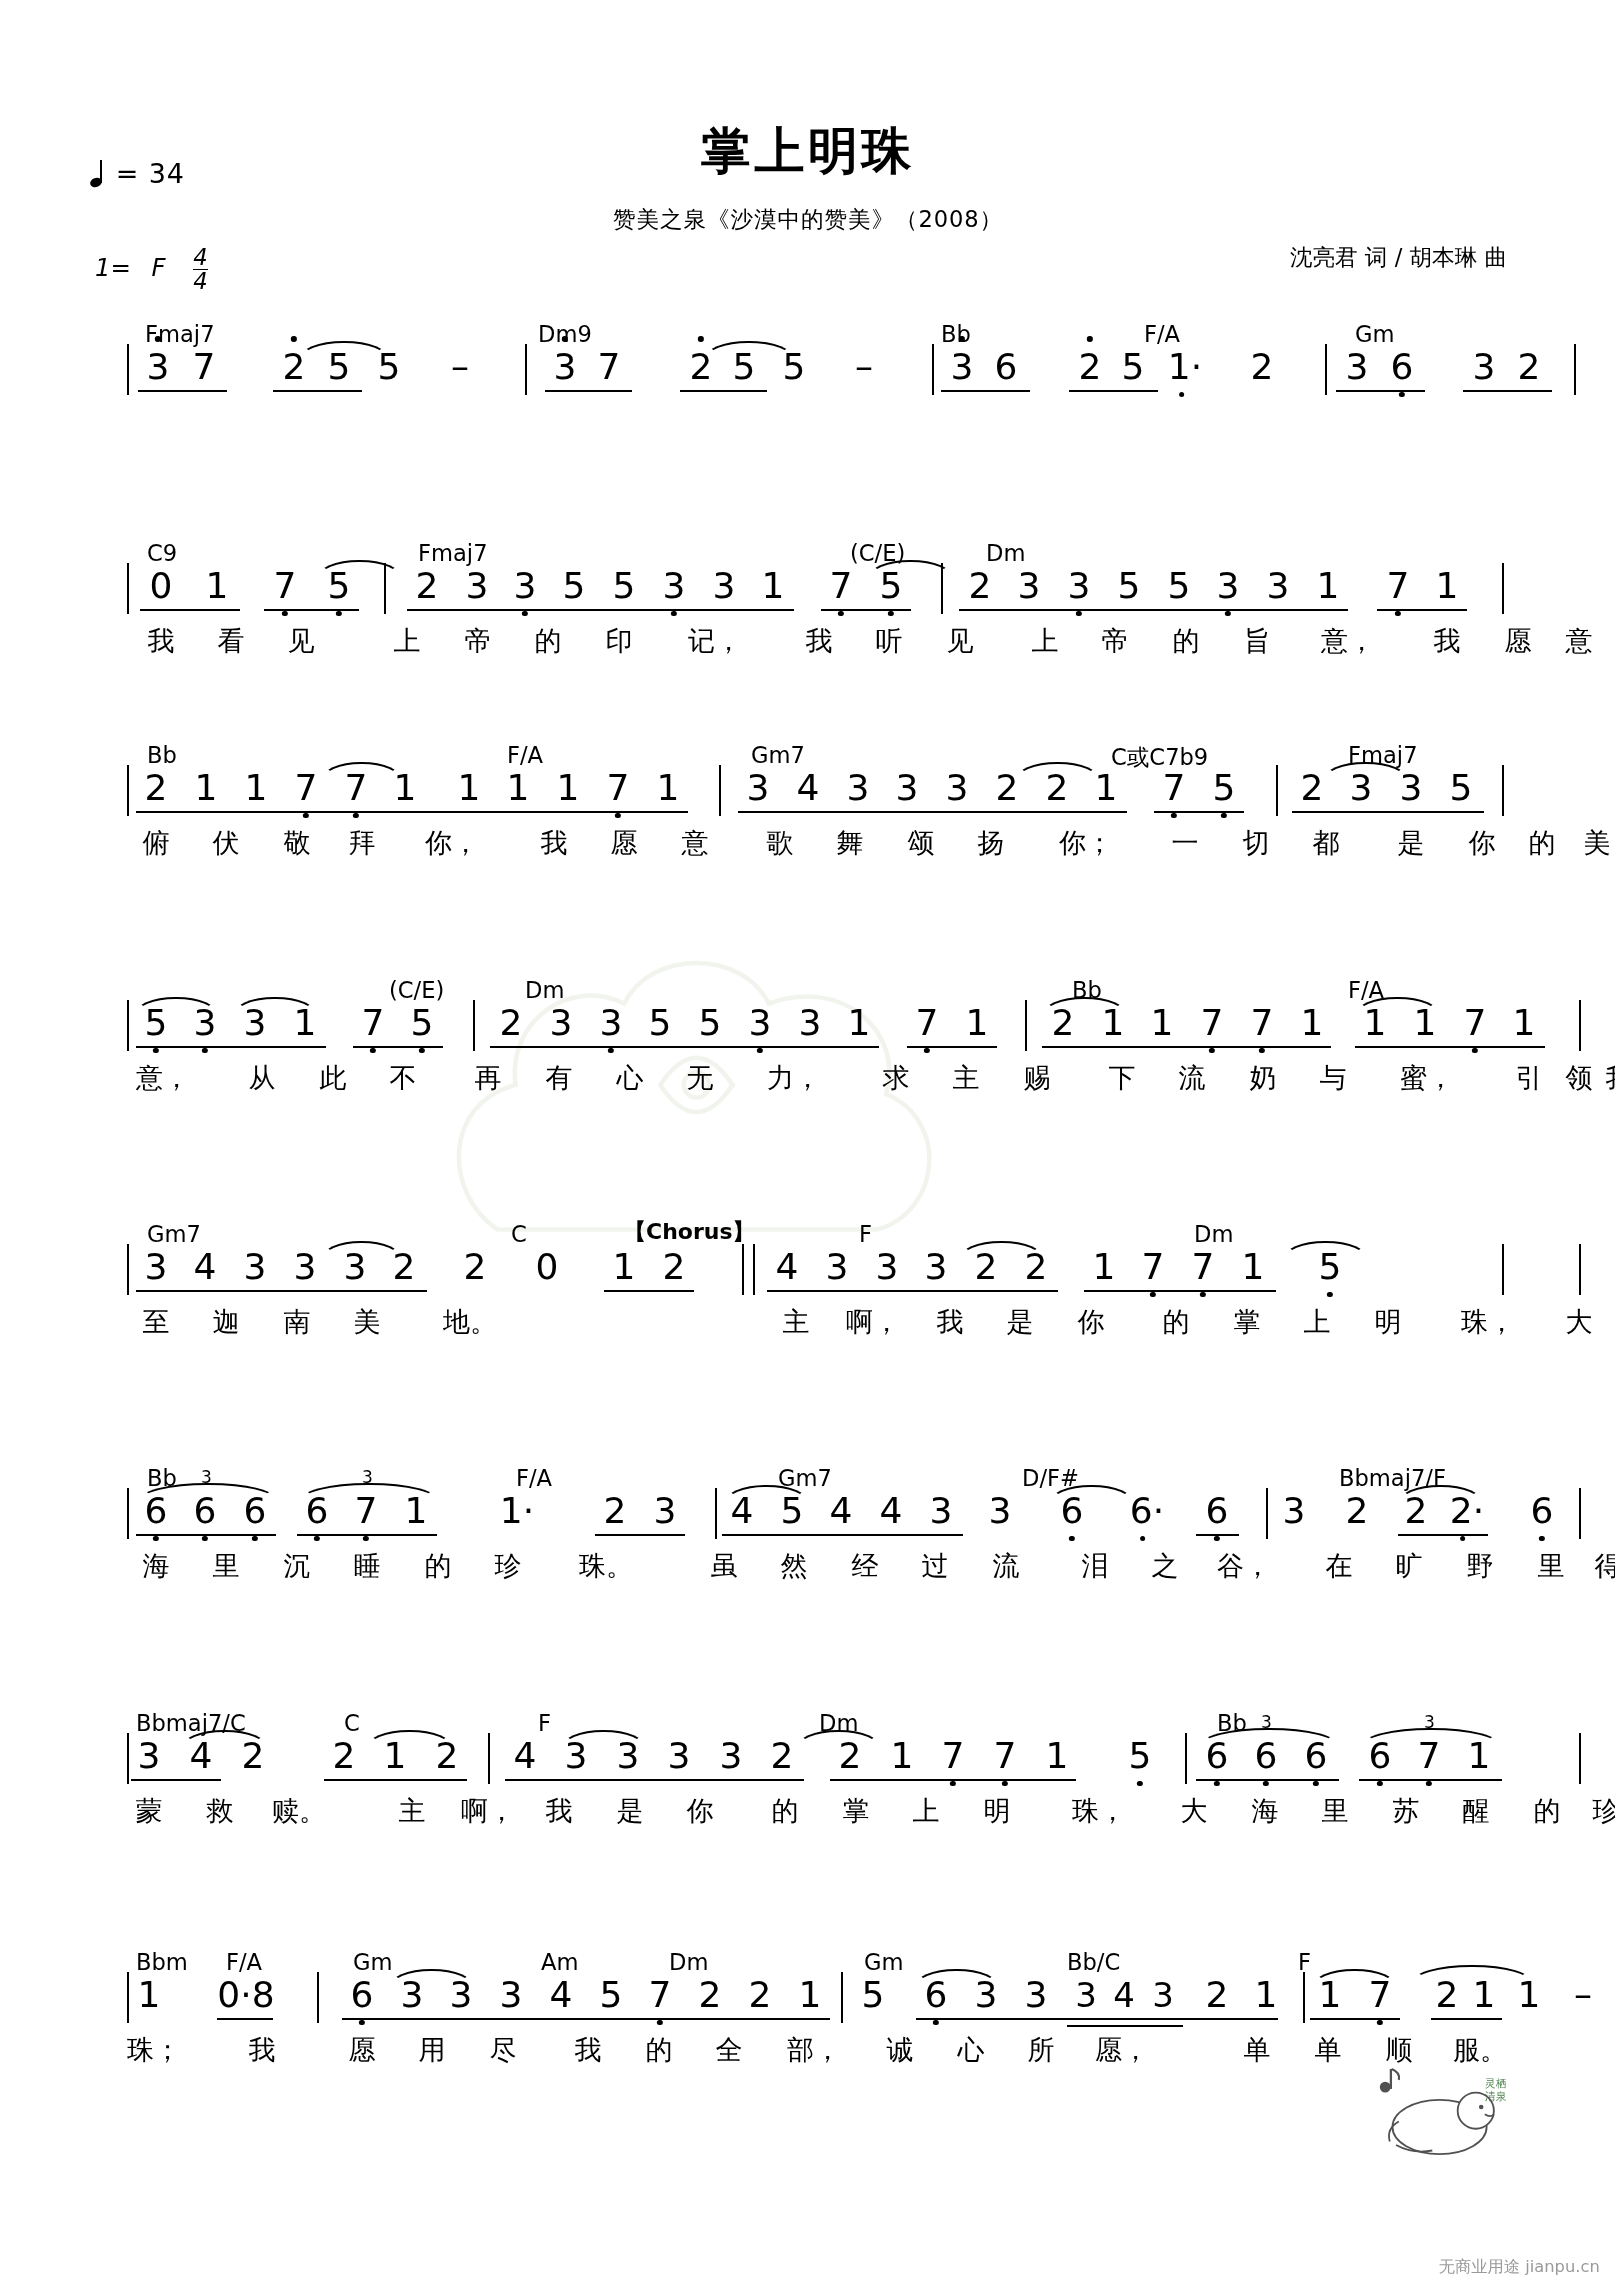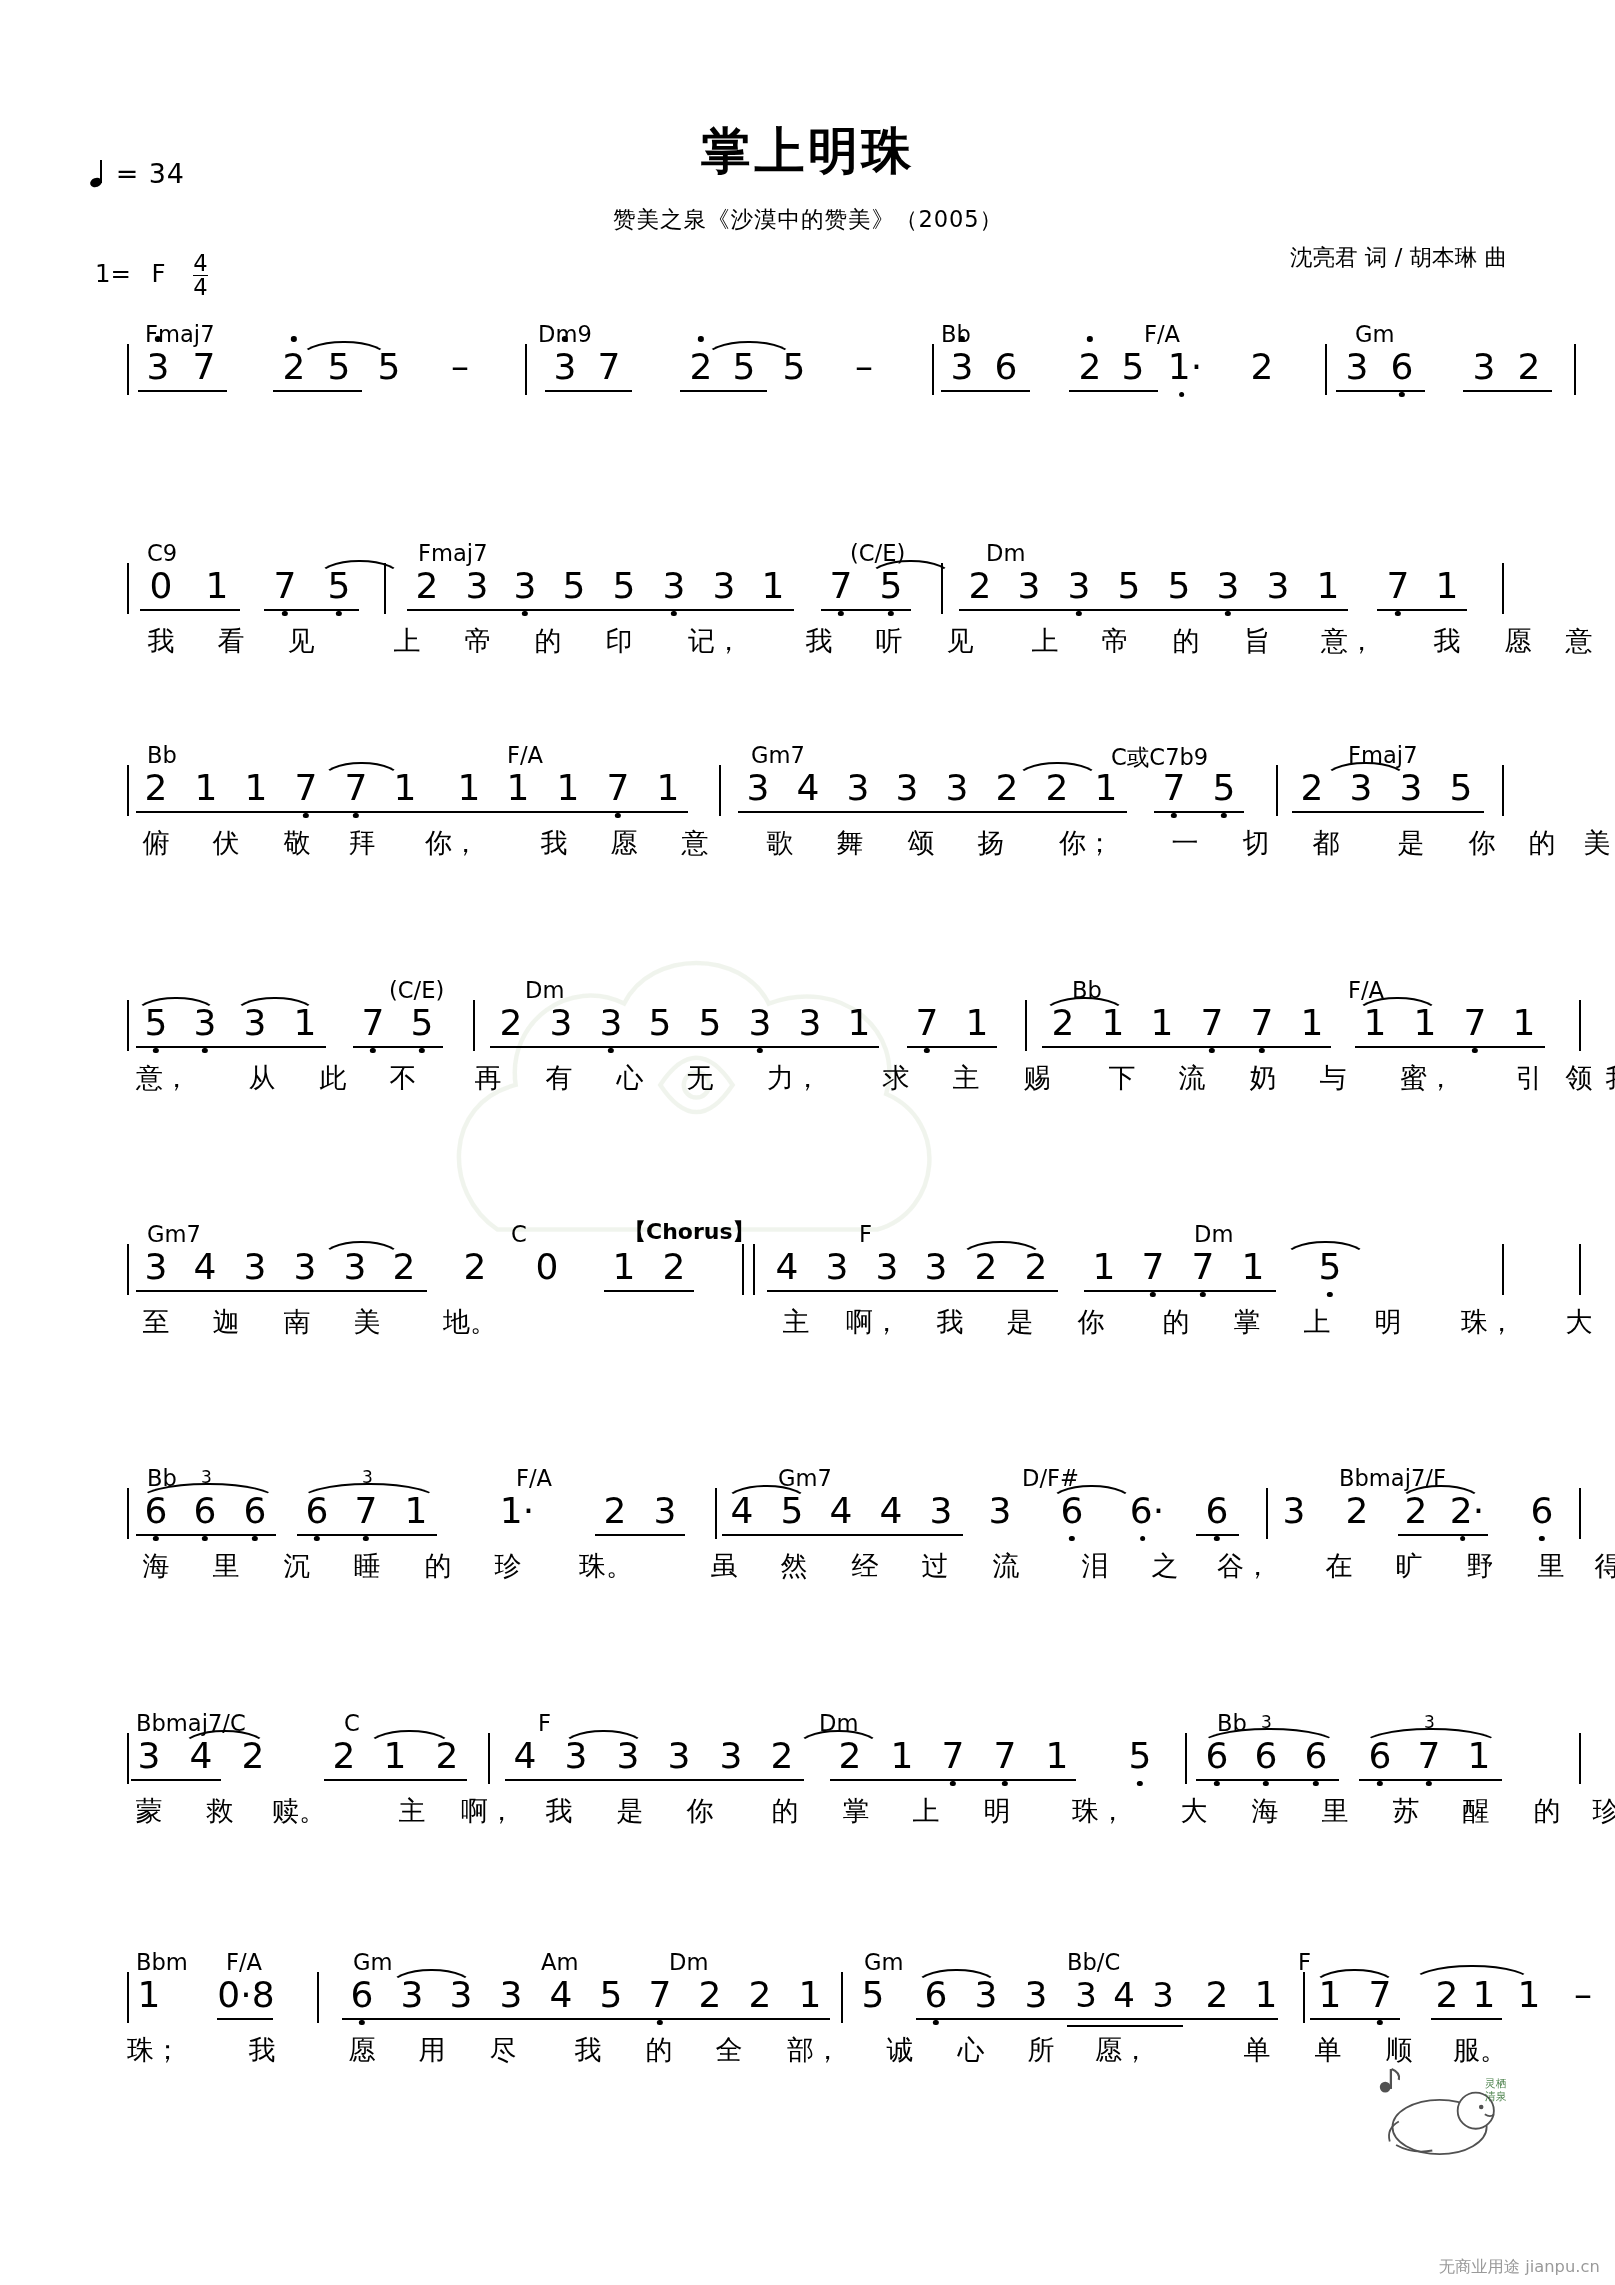--- a/index.html
+++ b/index.html
@@ -14,21 +14,21 @@
   
   .tempo{position:absolute;left:90px;top:158px;font-size:27px;letter-spacing:0.9px;}
   .tempo .note{display:inline-block;position:relative;width:16.3px;height:27px;vertical-align:-5.4px;}
   .tempo .note .head{position:absolute;left:0;bottom:1.8px;width:11.8px;height:9px;background:#000;border-radius:50%;transform:rotate(-20deg);}
   .tempo .note .stem{position:absolute;left:10px;bottom:5.4px;width:2.3px;height:23.5px;background:#000;}
 
   .title{position:absolute;left:0;right:0;top:118px;text-align:center;font-size:50px;font-weight:bold;letter-spacing:3.6px;}
   .subtitle{position:absolute;left:0;right:0;top:204px;text-align:center;font-size:22.6px;letter-spacing:0.9px;}
   .credits{position:absolute;right:109px;top:242px;font-size:22.6px;}
 
-  .keysig{position:absolute;left:95px;top:252px;font-size:24.4px;}
+  .keysig{position:absolute;left:95px;top:246px;font-size:24.4px;font-style:italic;}
   .keysig .frac{display:inline-block;vertical-align:-12.7px;text-align:center;line-height:1.0;margin-left:20px;font-size:22.6px;}
   .keysig .frac .num{display:block;}
   .keysig .frac .den{display:block;}
 
   
   .system{position:absolute;left:0;width:1616px;}
   .chords{position:relative;height:27px;}
   .chord{position:absolute;font-size:22.6px;white-space:nowrap;}
 
   .note-row{position:relative;height:56px;}
@@ -67,21 +67,21 @@
 <div class="sheet">
 
   <div class="tempo">
     <span class="note">
       <span class="head"></span><span class="stem"></span>
     </span>
     <span>= 34</span>
   </div>
 
   <div class="title">掌上明珠</div>
-  <div class="subtitle">赞美之泉《沙漠中的赞美》（2005）</div>
+  <div class="subtitle">赞美之泉《沙漠中的赞美》（2008）</div>
   <div class="credits">沈亮君 词 / 胡本琳 曲</div>
 
   <div class="keysig">
     <span>1=</span>
     <span style="margin-left:12.7px">F</span>
     <span class="frac">
       <span class="num">4</span>
       <span class="den" style="border-top:1.8px solid #000;">4</span>
     </span>
   </div>

